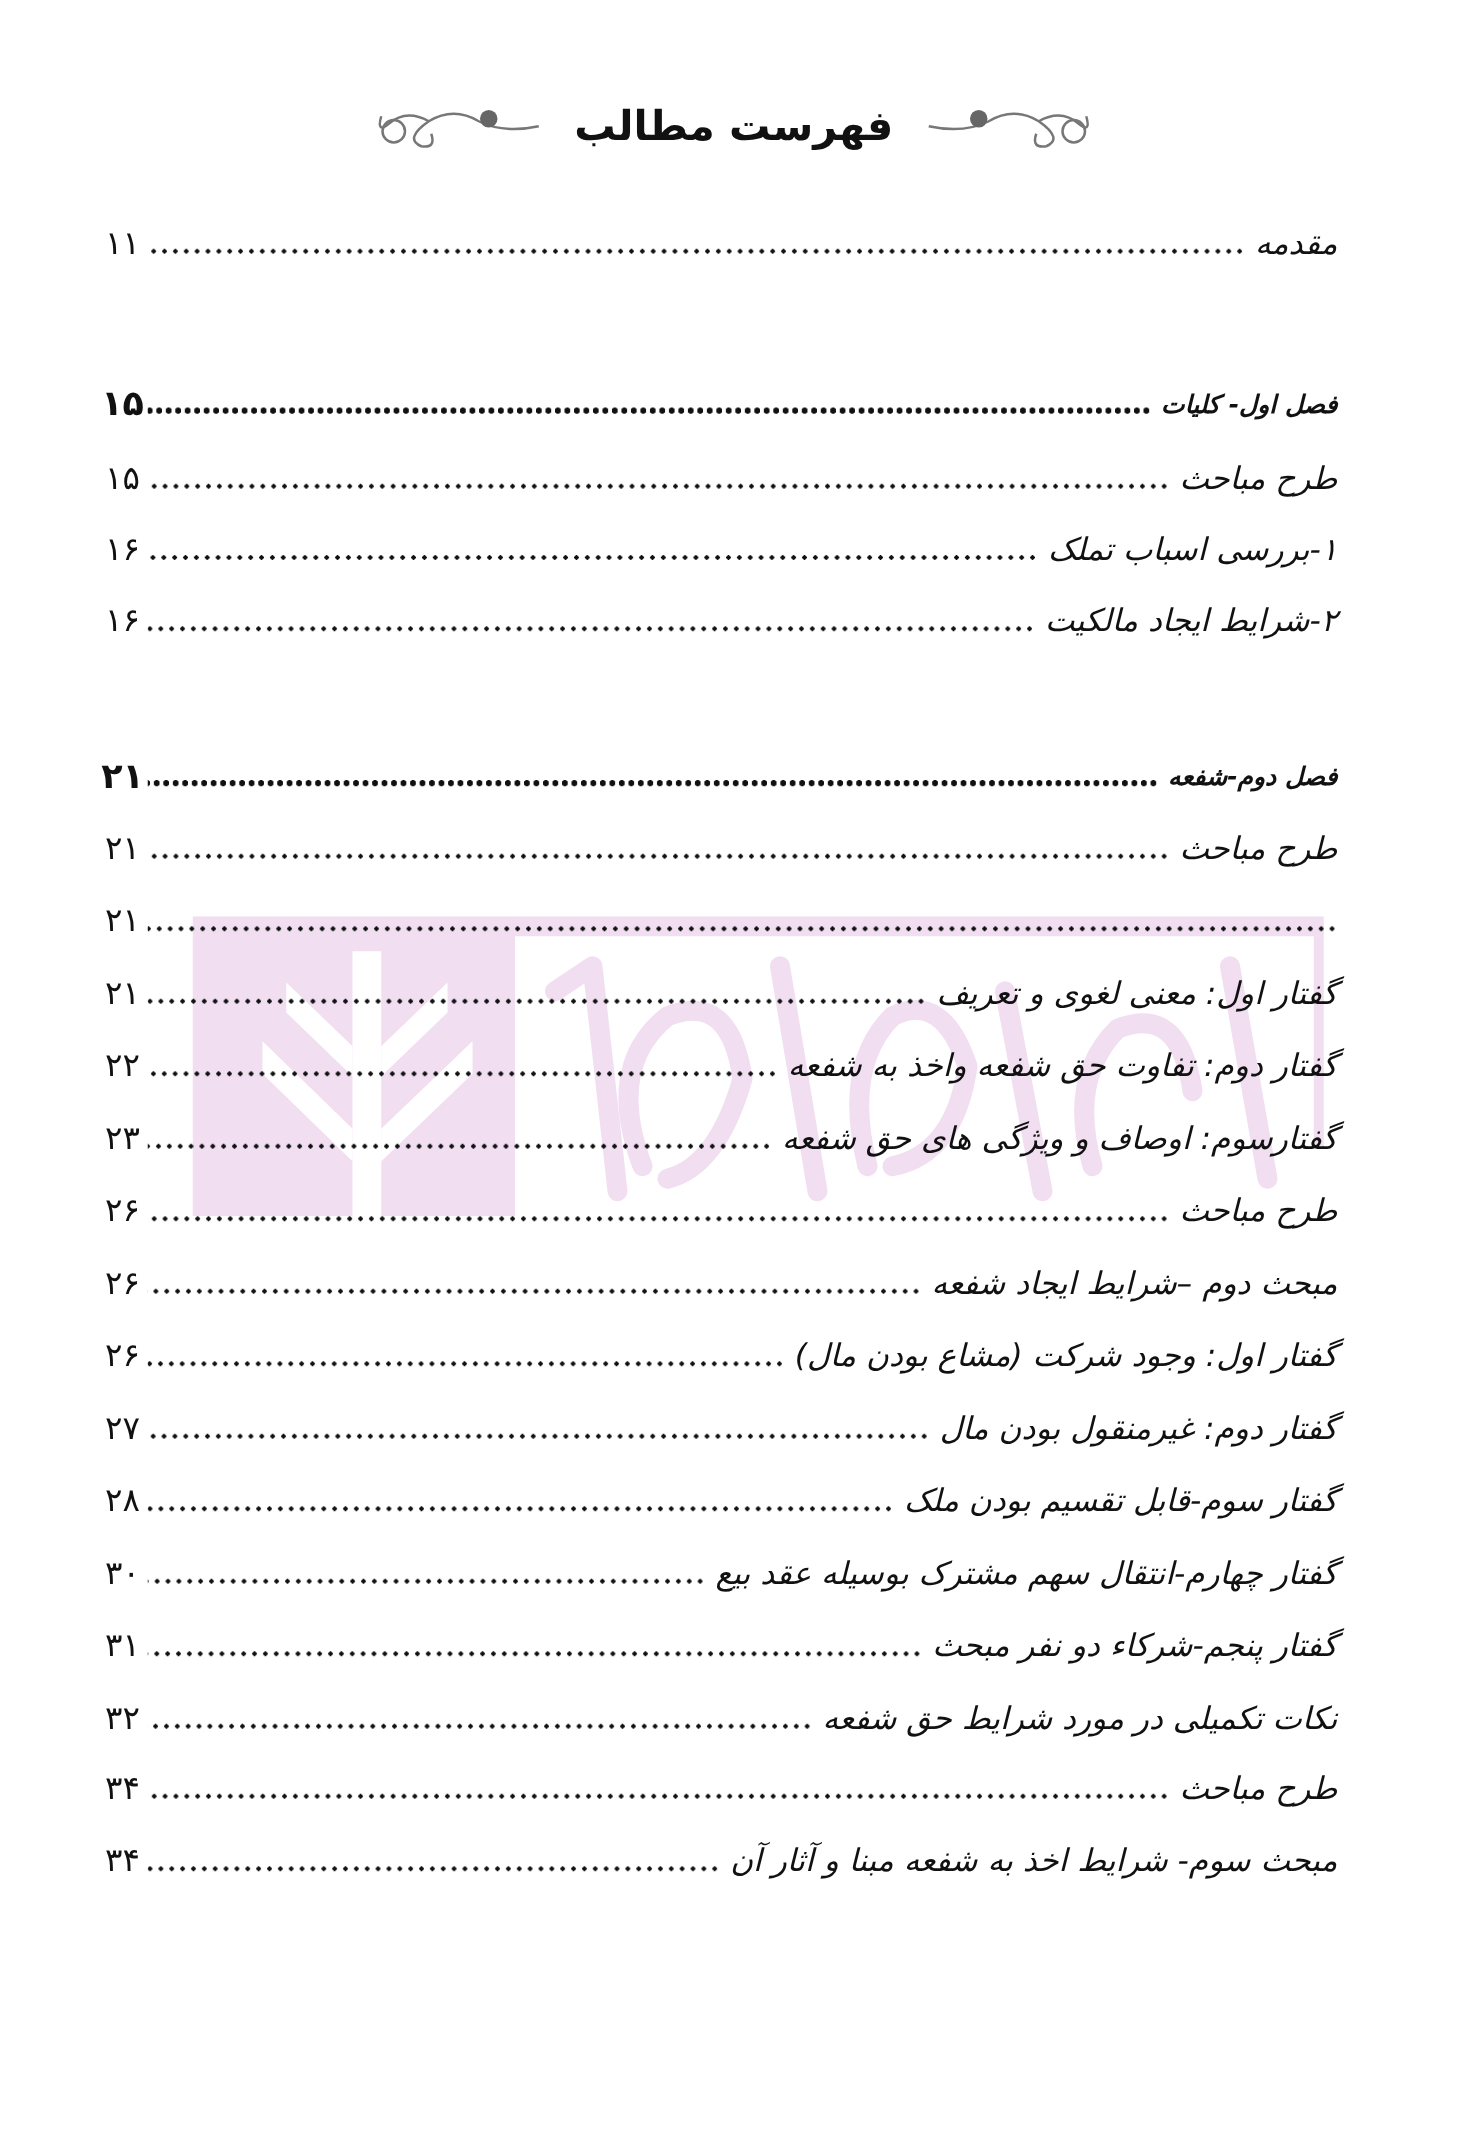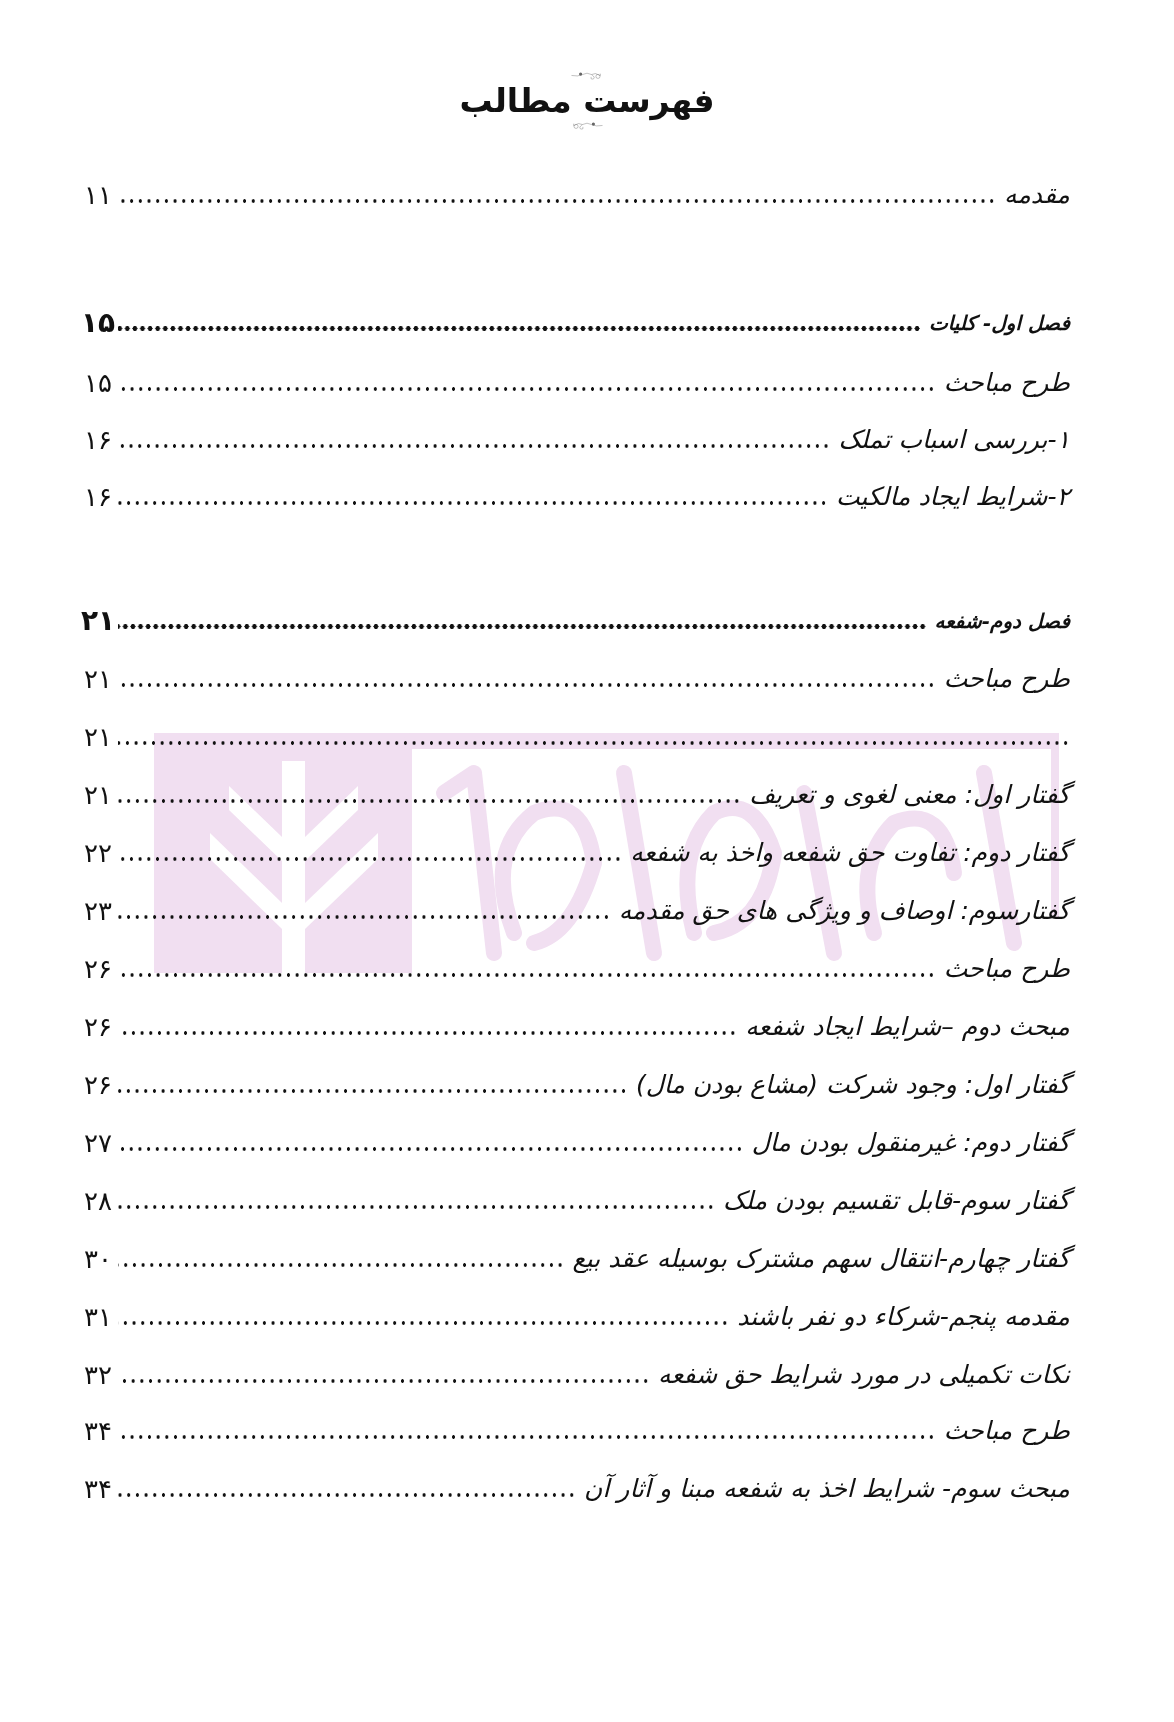--- a/index.html
+++ b/index.html
@@ -1,21 +1,21 @@
 <!DOCTYPE html>
 <html><head>
   <meta charset="utf-8">
   <style>
     html, body { margin: 0; padding: 0; background: #ffffff; }
     body {
       width: 1174px; height: 1722px; position: relative; overflow: hidden;
       font-family: "DejaVu Sans", sans-serif; color: #111;
     }
     .watermark { position: absolute; left: 154px; top: 733px; width: 905px; height: 240px; pointer-events: none; z-index: 0; }
-    .header { position: absolute; top: 70px; left: 0; width: 1174px; height: 60px; display: flex; justify-content: center; align-items: center; direction: rtl; z-index: 2; flex-direction: column; }
+    .header { position: absolute; top: 70px; left: 0; width: 1174px; height: 60px; display: flex; justify-content: center; align-items: center; direction: rtl; z-index: 2; }
     .header-title { font-family: "DejaVu Sans", sans-serif; font-weight: bold; font-size: 33px; margin: 0 26px; letter-spacing: -0.5px; }
     .flourish { width: 140px; height: 46px; }
     .toc { position: absolute; left: 80px; width: 990px; direction: rtl; z-index: 2; }
     .row { position: absolute; left: 0; width: 990px; height: 44px; display: flex; flex-direction: row; align-items: flex-end; direction: rtl; }
     .row .label { white-space: nowrap; font-size: 25px; line-height: 34px; padding-left: 8px; font-style: italic; }
     .row .leader { flex: 1; height: 34px; position: relative; overflow: hidden; }
     .row .leader::after {
       content: ""; position: absolute; left: 0; right: 0; bottom: 9px; height: 4px;
       background-image: radial-gradient(circle, #111 1.6px, transparent 1.9px);
       background-size: 8.7px 4px; background-repeat: repeat-x; background-position: right center;
@@ -120,21 +120,21 @@
     <span class="label">گفتار اول: معنی لغوی و تعریف</span>
     <span class="leader"></span>
     <span class="page">۲۱</span>
   </div>
     <div class="row" style="top: 826px;">
     <span class="label">گفتار دوم: تفاوت حق شفعه واخذ به شفعه</span>
     <span class="leader"></span>
     <span class="page">۲۲</span>
   </div>
     <div class="row" style="top: 884px;">
-    <span class="label">گفتارسوم: اوصاف و ویژگی های حق مقدمه</span>
+    <span class="label">گفتارسوم: اوصاف و ویژگی های حق شفعه</span>
     <span class="leader"></span>
     <span class="page">۲۳</span>
   </div>
     <div class="row" style="top: 942px;">
     <span class="label">طرح مباحث</span>
     <span class="leader"></span>
     <span class="page">۲۶</span>
   </div>
     <div class="row" style="top: 1000px;">
     <span class="label">مبحث دوم –شرایط ایجاد شفعه</span>
@@ -155,21 +155,21 @@
     <span class="label">گفتار سوم-قابل تقسیم بودن ملک</span>
     <span class="leader"></span>
     <span class="page">۲۸</span>
   </div>
     <div class="row" style="top: 1232px;">
     <span class="label">گفتار چهارم-انتقال سهم مشترک بوسیله عقد بیع</span>
     <span class="leader"></span>
     <span class="page">۳۰</span>
   </div>
     <div class="row" style="top: 1290px;">
-    <span class="label">مقدمه پنجم-شرکاء دو نفر باشند</span>
+    <span class="label">گفتار پنجم-شرکاء دو نفر مبحث</span>
     <span class="leader"></span>
     <span class="page">۳۱</span>
   </div>
     <div class="row" style="top: 1348px;">
     <span class="label">نکات تکمیلی در مورد شرایط حق شفعه</span>
     <span class="leader"></span>
     <span class="page">۳۲</span>
   </div>
     <div class="row" style="top: 1404px;">
     <span class="label">طرح مباحث</span>

